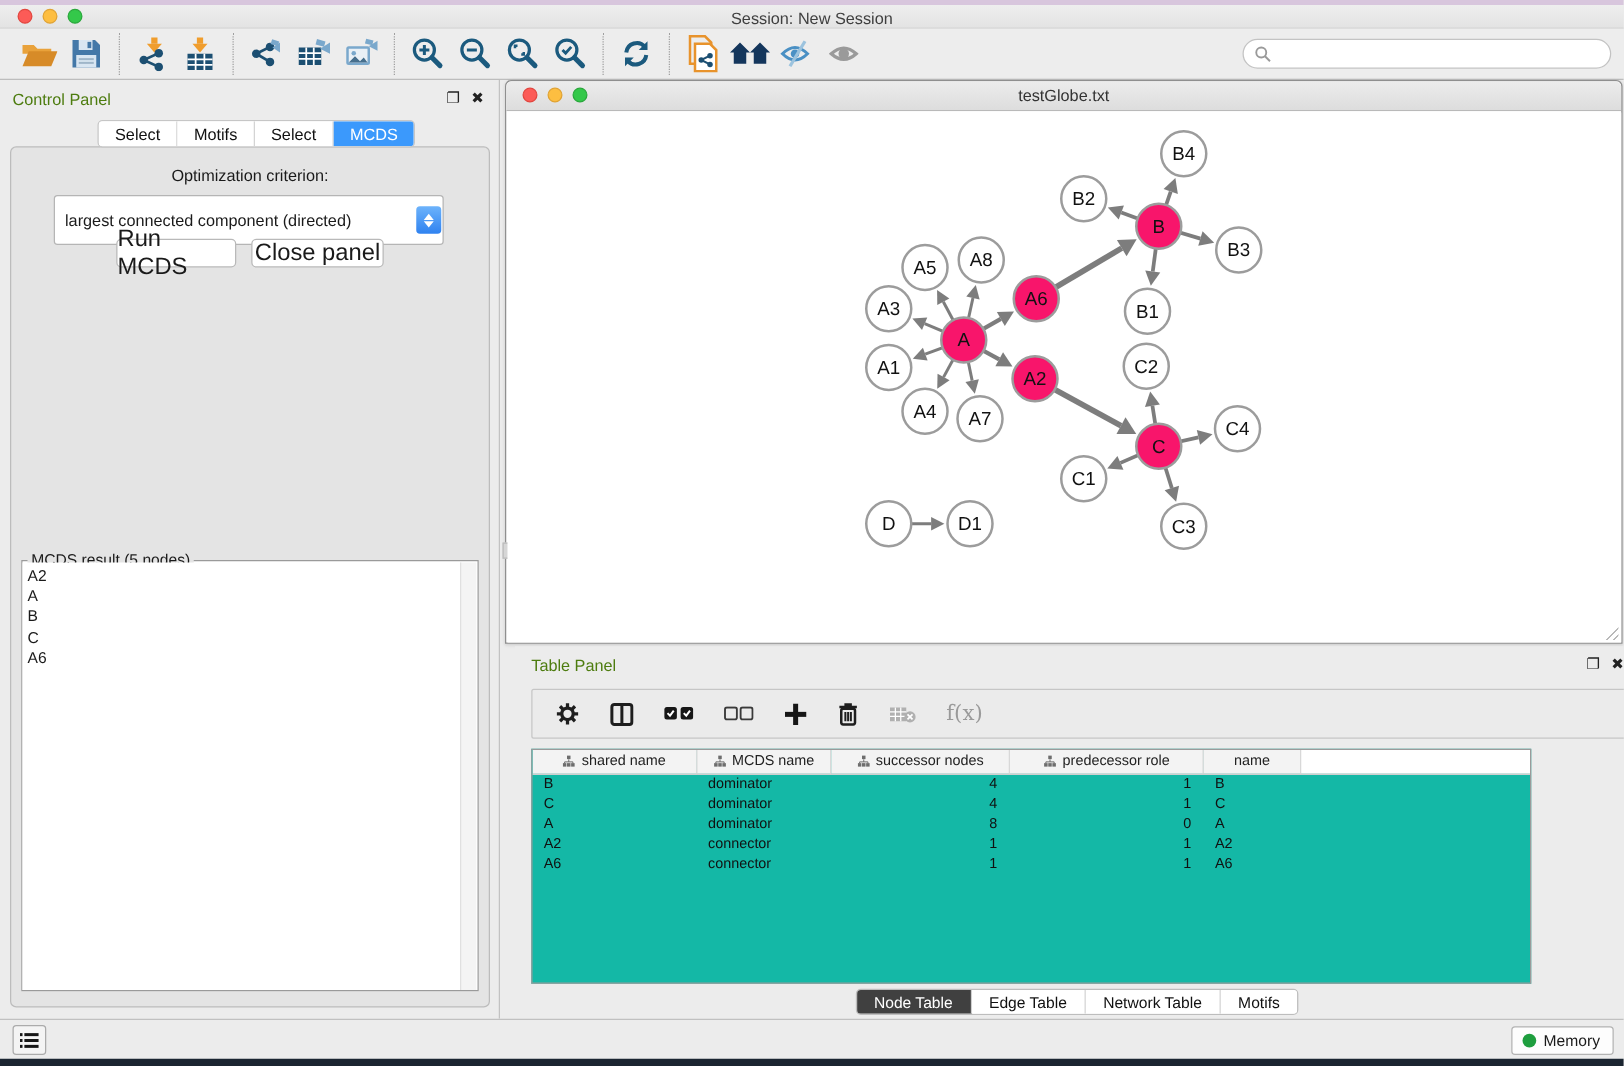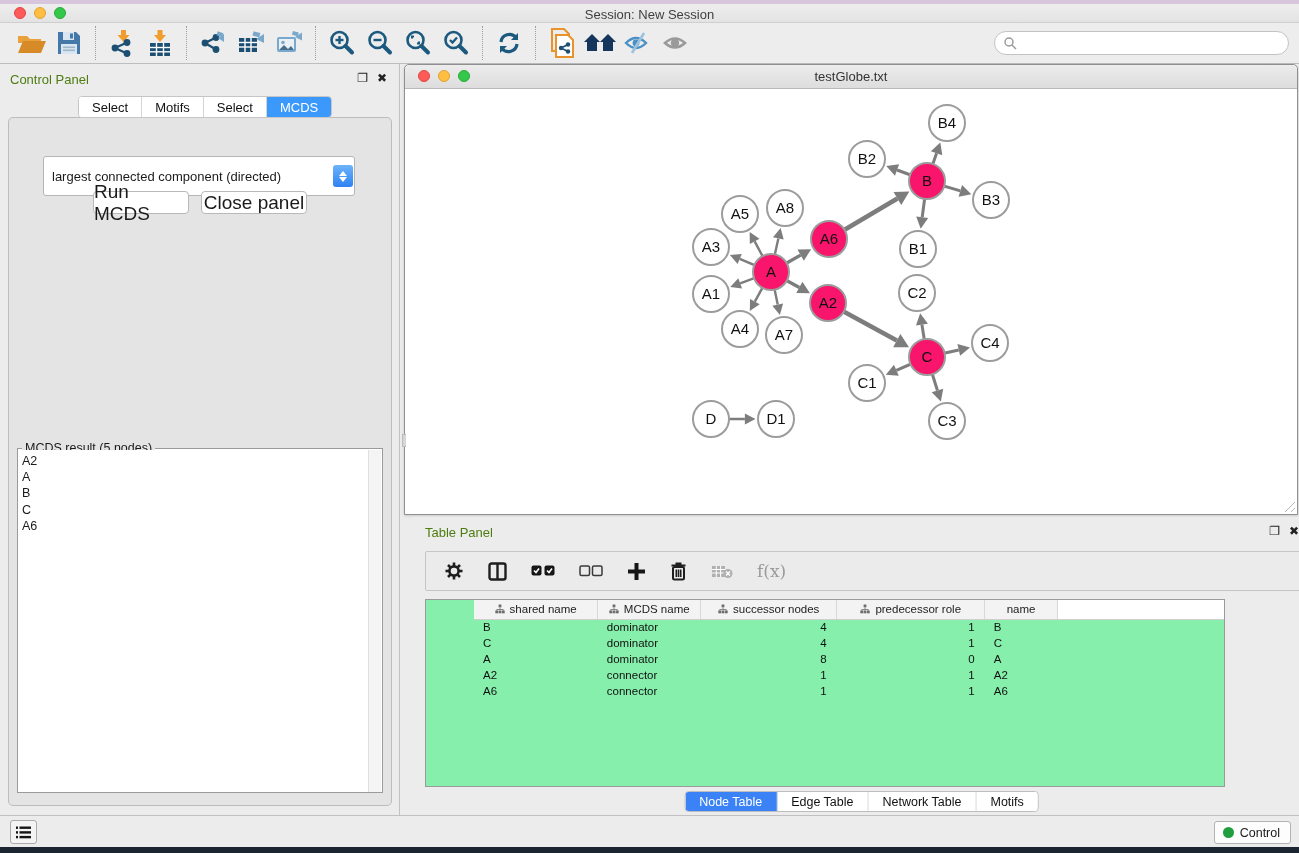--- a/index.html
+++ b/index.html
@@ -54,31 +54,31 @@
   #net-titlebar .wtitle { position:absolute; width:100%; text-align:center; top:4px; font-size:13px; color:#333; }
   #net-canvas { position:absolute; left:1px; top:25px; width:891px; height:424px; background:#fff; }
   #net-grip { position:absolute; right:2px; bottom:2px; width:13px; height:13px; background:repeating-linear-gradient(135deg, transparent 0 3px, #b9b9b9 3px 4px); clip-path:polygon(100% 0, 100% 100%, 0 100%); }
   .split-handle-v { position:absolute; left:-3px; top:369px; width:6px; height:13px; background:#d6d6d6; border:1px solid #bbb; }
 
   
   #table-panel { position:absolute; left:12px; top:453px; width:899px; height:298px; background:#ececec; }
   #tp-toolbar { position:absolute; left:13px; top:34px; width:876px; height:40px; background:#ebebeb; border:1px solid #c6c6c6; border-radius:2px; display:flex; align-items:center; gap:24px; padding-left:18px; }
   .tp-icon { display:flex; align-items:center; justify-content:center; }
   #fx-label { font-family:"DejaVu Serif","Liberation Serif",serif; font-size:17px; color:#9a9a9a; }
-  #table-wrap { position:absolute; left:13px; top:82px; width:800px; height:188px; background:#86efac; border:1px solid #9a9a9a; overflow:hidden;padding-left:48px; }
+  #table-wrap { position:absolute; left:13px; top:82px; width:800px; height:188px; background:#14b8a6; border:1px solid #9a9a9a; overflow:hidden; }
   table { border-collapse:collapse; table-layout:fixed; }
   th { height:19px; background:#f3f3f3; border-right:1px solid #d8d8d8; border-bottom:1px solid #cfcfcf; font-weight:normal; font-size:11.5px; color:#222; text-align:center; }
   th .th-inner { display:flex; align-items:center; justify-content:center; gap:5px; }
   td { height:16px; font-size:11.5px; color:#111; white-space:nowrap; }
   td.l { text-align:left; padding-left:9px; }
   td.r { text-align:right; padding-right:10px; }
   #tp-tabs { position:absolute; left:50%; transform:translateX(-50%); top:274px; height:21px; display:flex; border:1px solid #bdbdbd; border-radius:4px; overflow:hidden; background:#fff; }
   .tp-seg { padding:0 14px; display:flex; align-items:center; font-size:12.5px; background:#fff; color:#111; border-right:1px solid #cfcfcf; }
   .tp-seg:last-child { border-right:none; }
-  .tp-seg.active { background:#3b82f6; color:#fff; }
+  .tp-seg.active { background:#404040; color:#fff; }
 
   
   #statusbar { position:absolute; left:0; top:815px; width:1299px; height:32px; background:#ececec; border-top:1px solid #c0c0c0; }
   #list-btn { position:absolute; left:10px; top:4px; width:27px; height:24px; background:#f4f4f4; border:1px solid #ababab; border-radius:3px; display:flex; align-items:center; justify-content:center; }
   #memory-btn { position:absolute; right:8px; top:5px; height:23px; padding:0 10px 0 8px; background:#fdfdfd; border:1px solid #b3b3b3; border-radius:3px; display:flex; align-items:center; gap:6px; font-size:12.5px; }
   #memory-dot { width:11px; height:11px; border-radius:50%; background:#1e9e3e; }
   #desktop-bottom { position:absolute; left:0; top:847px; width:1299px; height:6px; background:#1b2531; }
 
   svg text { font-family:"Liberation Sans","DejaVu Sans",sans-serif; }
 </style>
@@ -255,20 +255,21 @@
     <span>❐</span>
     <span>✖</span>
   </div>
   <div id="cp-tabs">
       <div class="seg">Select</div>
       <div class="seg">Motifs</div>
       <div class="seg">Select</div>
       <div class="seg active">MCDS</div>
     </div>
   <div id="cp-content">
+    <div id="opt-label">Optimization criterion:</div>
     <div id="opt-select">
       <span class="val">largest connected component (directed)</span>
       <span class="spinner">
           <span class="chev up"></span>
           <span class="chev down"></span>
         </span>
     </div>
     <div class="cp-btn" id="run-btn">Run MCDS</div>
     <div class="cp-btn" id="closep-btn">Close panel</div>
     <div id="mcds-fieldset">
@@ -615,16 +616,16 @@
           <rect x="3.5" y="0.5" width="11.5" height="2.4"></rect>
           <rect x="0" y="5.2" width="2" height="2.4"></rect>
           <rect x="3.5" y="5.2" width="11.5" height="2.4"></rect>
           <rect x="0" y="9.9" width="2" height="2.4"></rect>
           <rect x="3.5" y="9.9" width="11.5" height="2.4"></rect>
         </g>
       </svg>
   </div>
   <div id="memory-btn">
     <span id="memory-dot"></span>
-    <span>Control</span>
+    <span>Memory</span>
   </div>
 </div>
 <div id="desktop-bottom"></div>
 
 </body></html>

